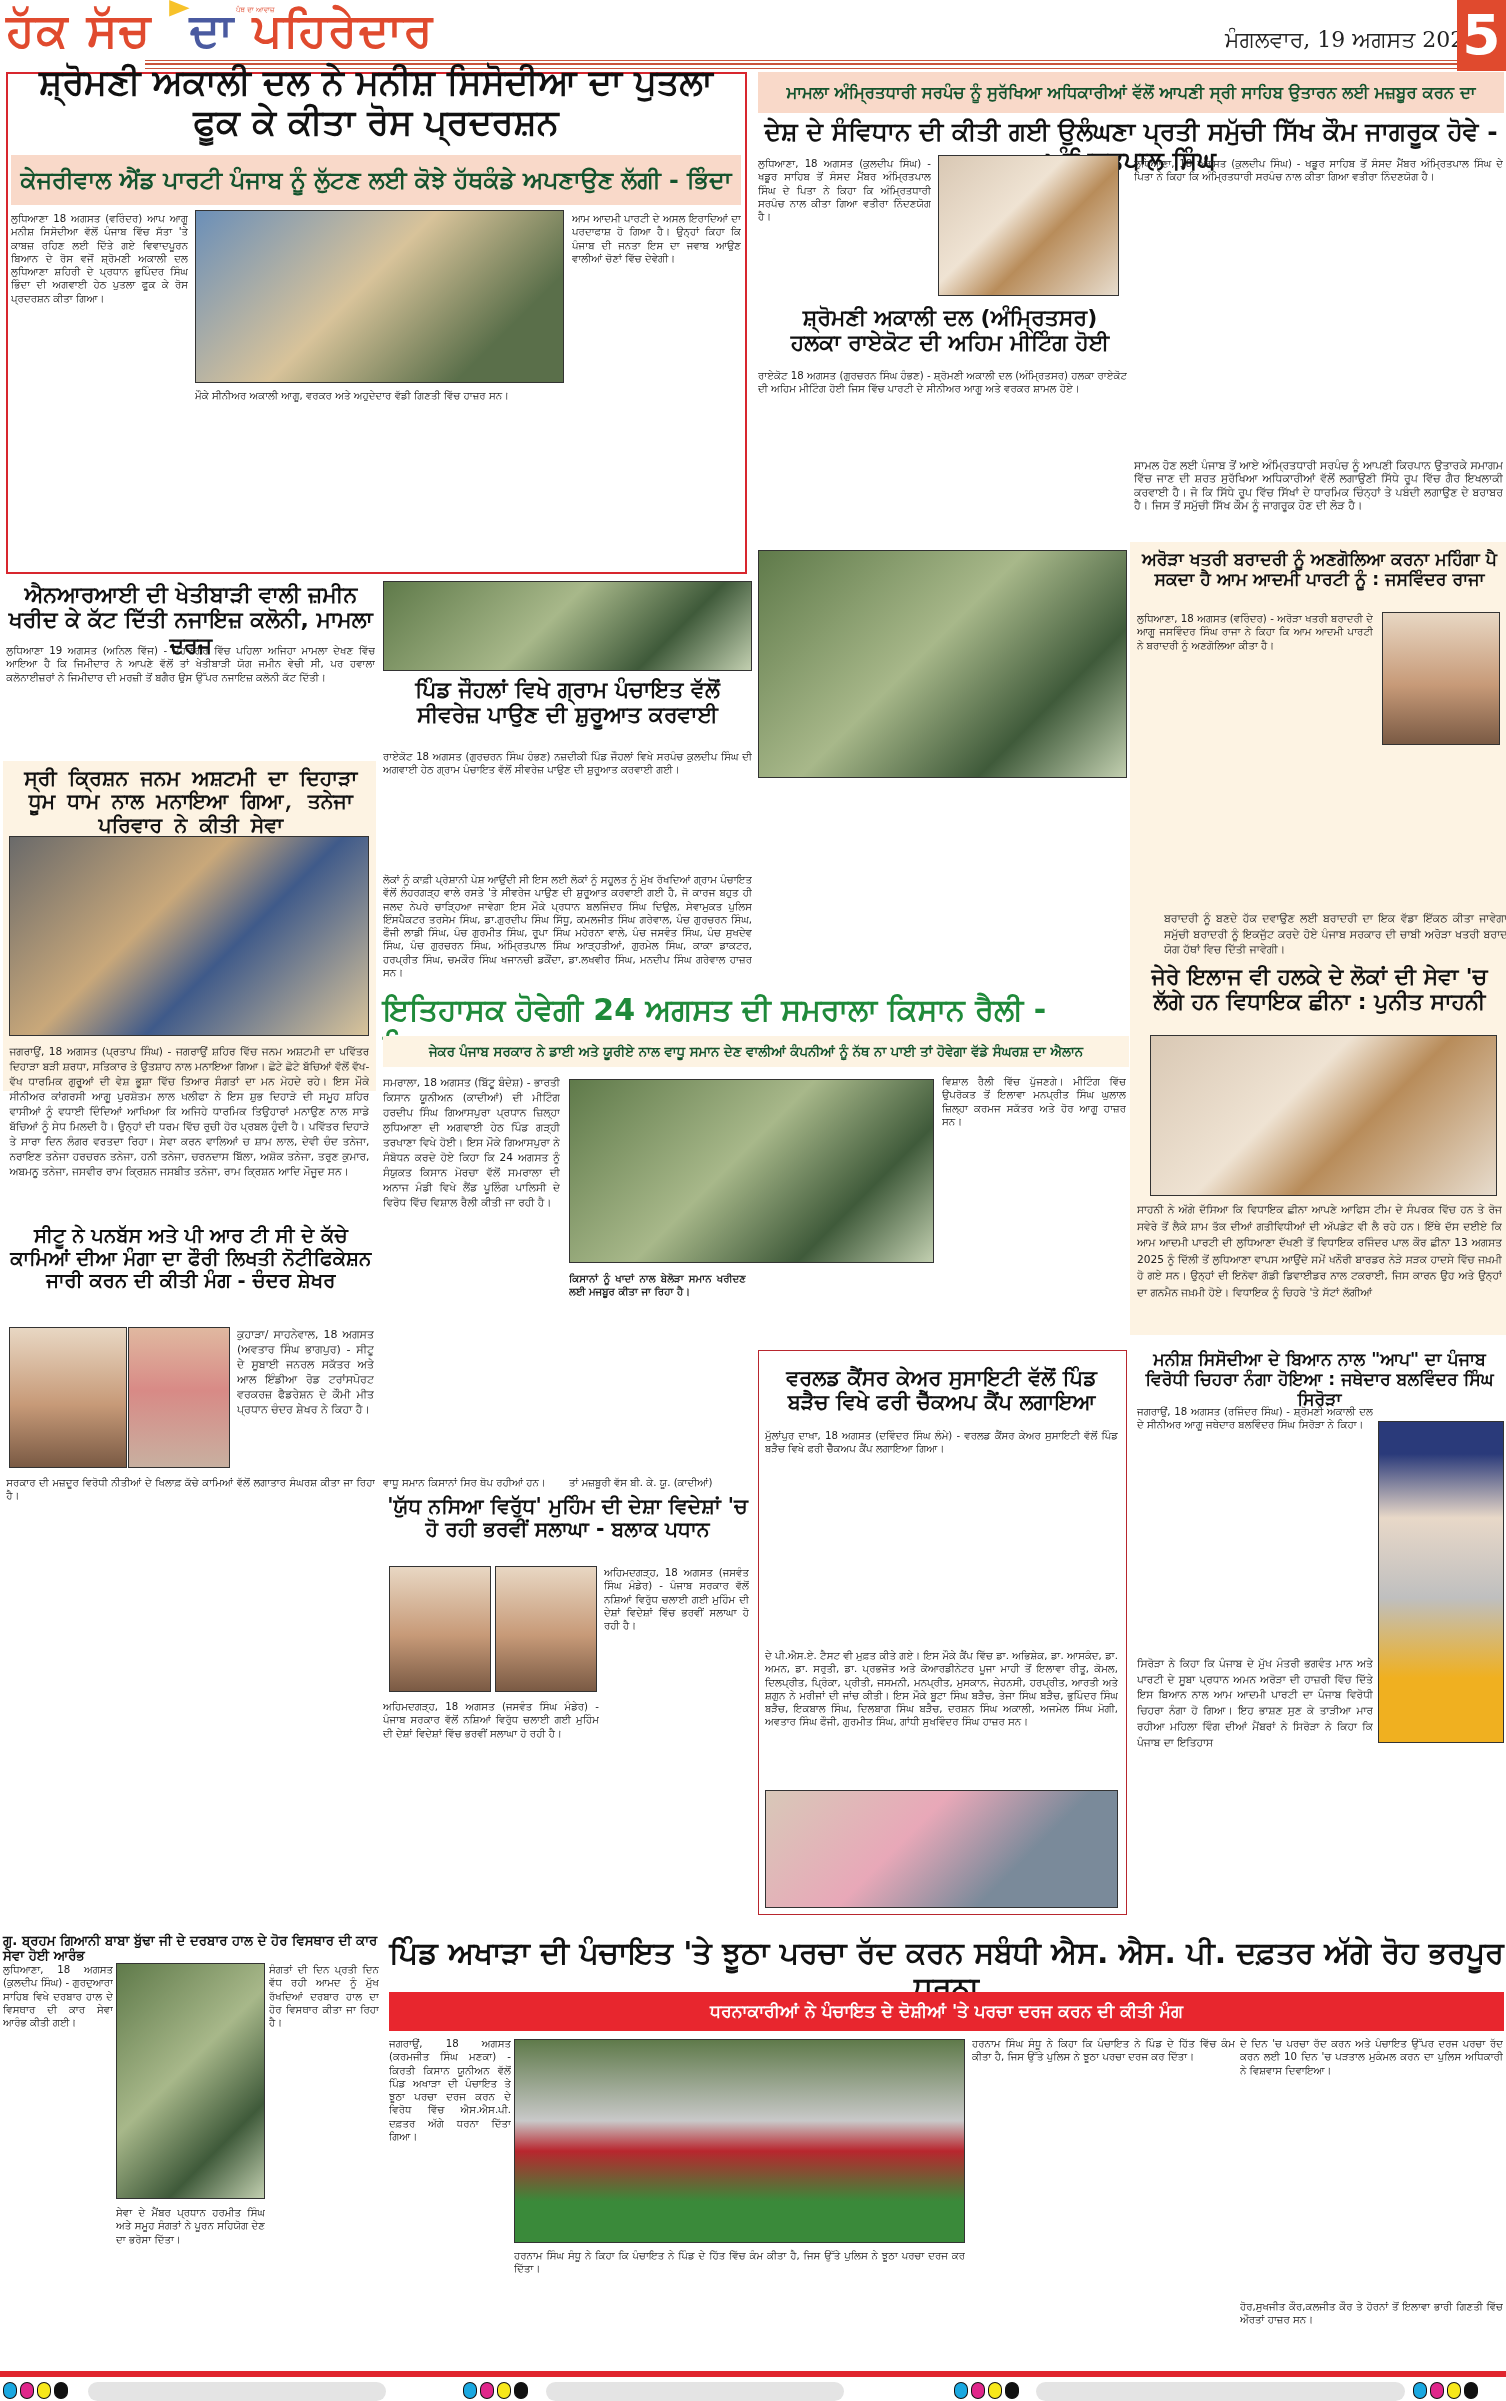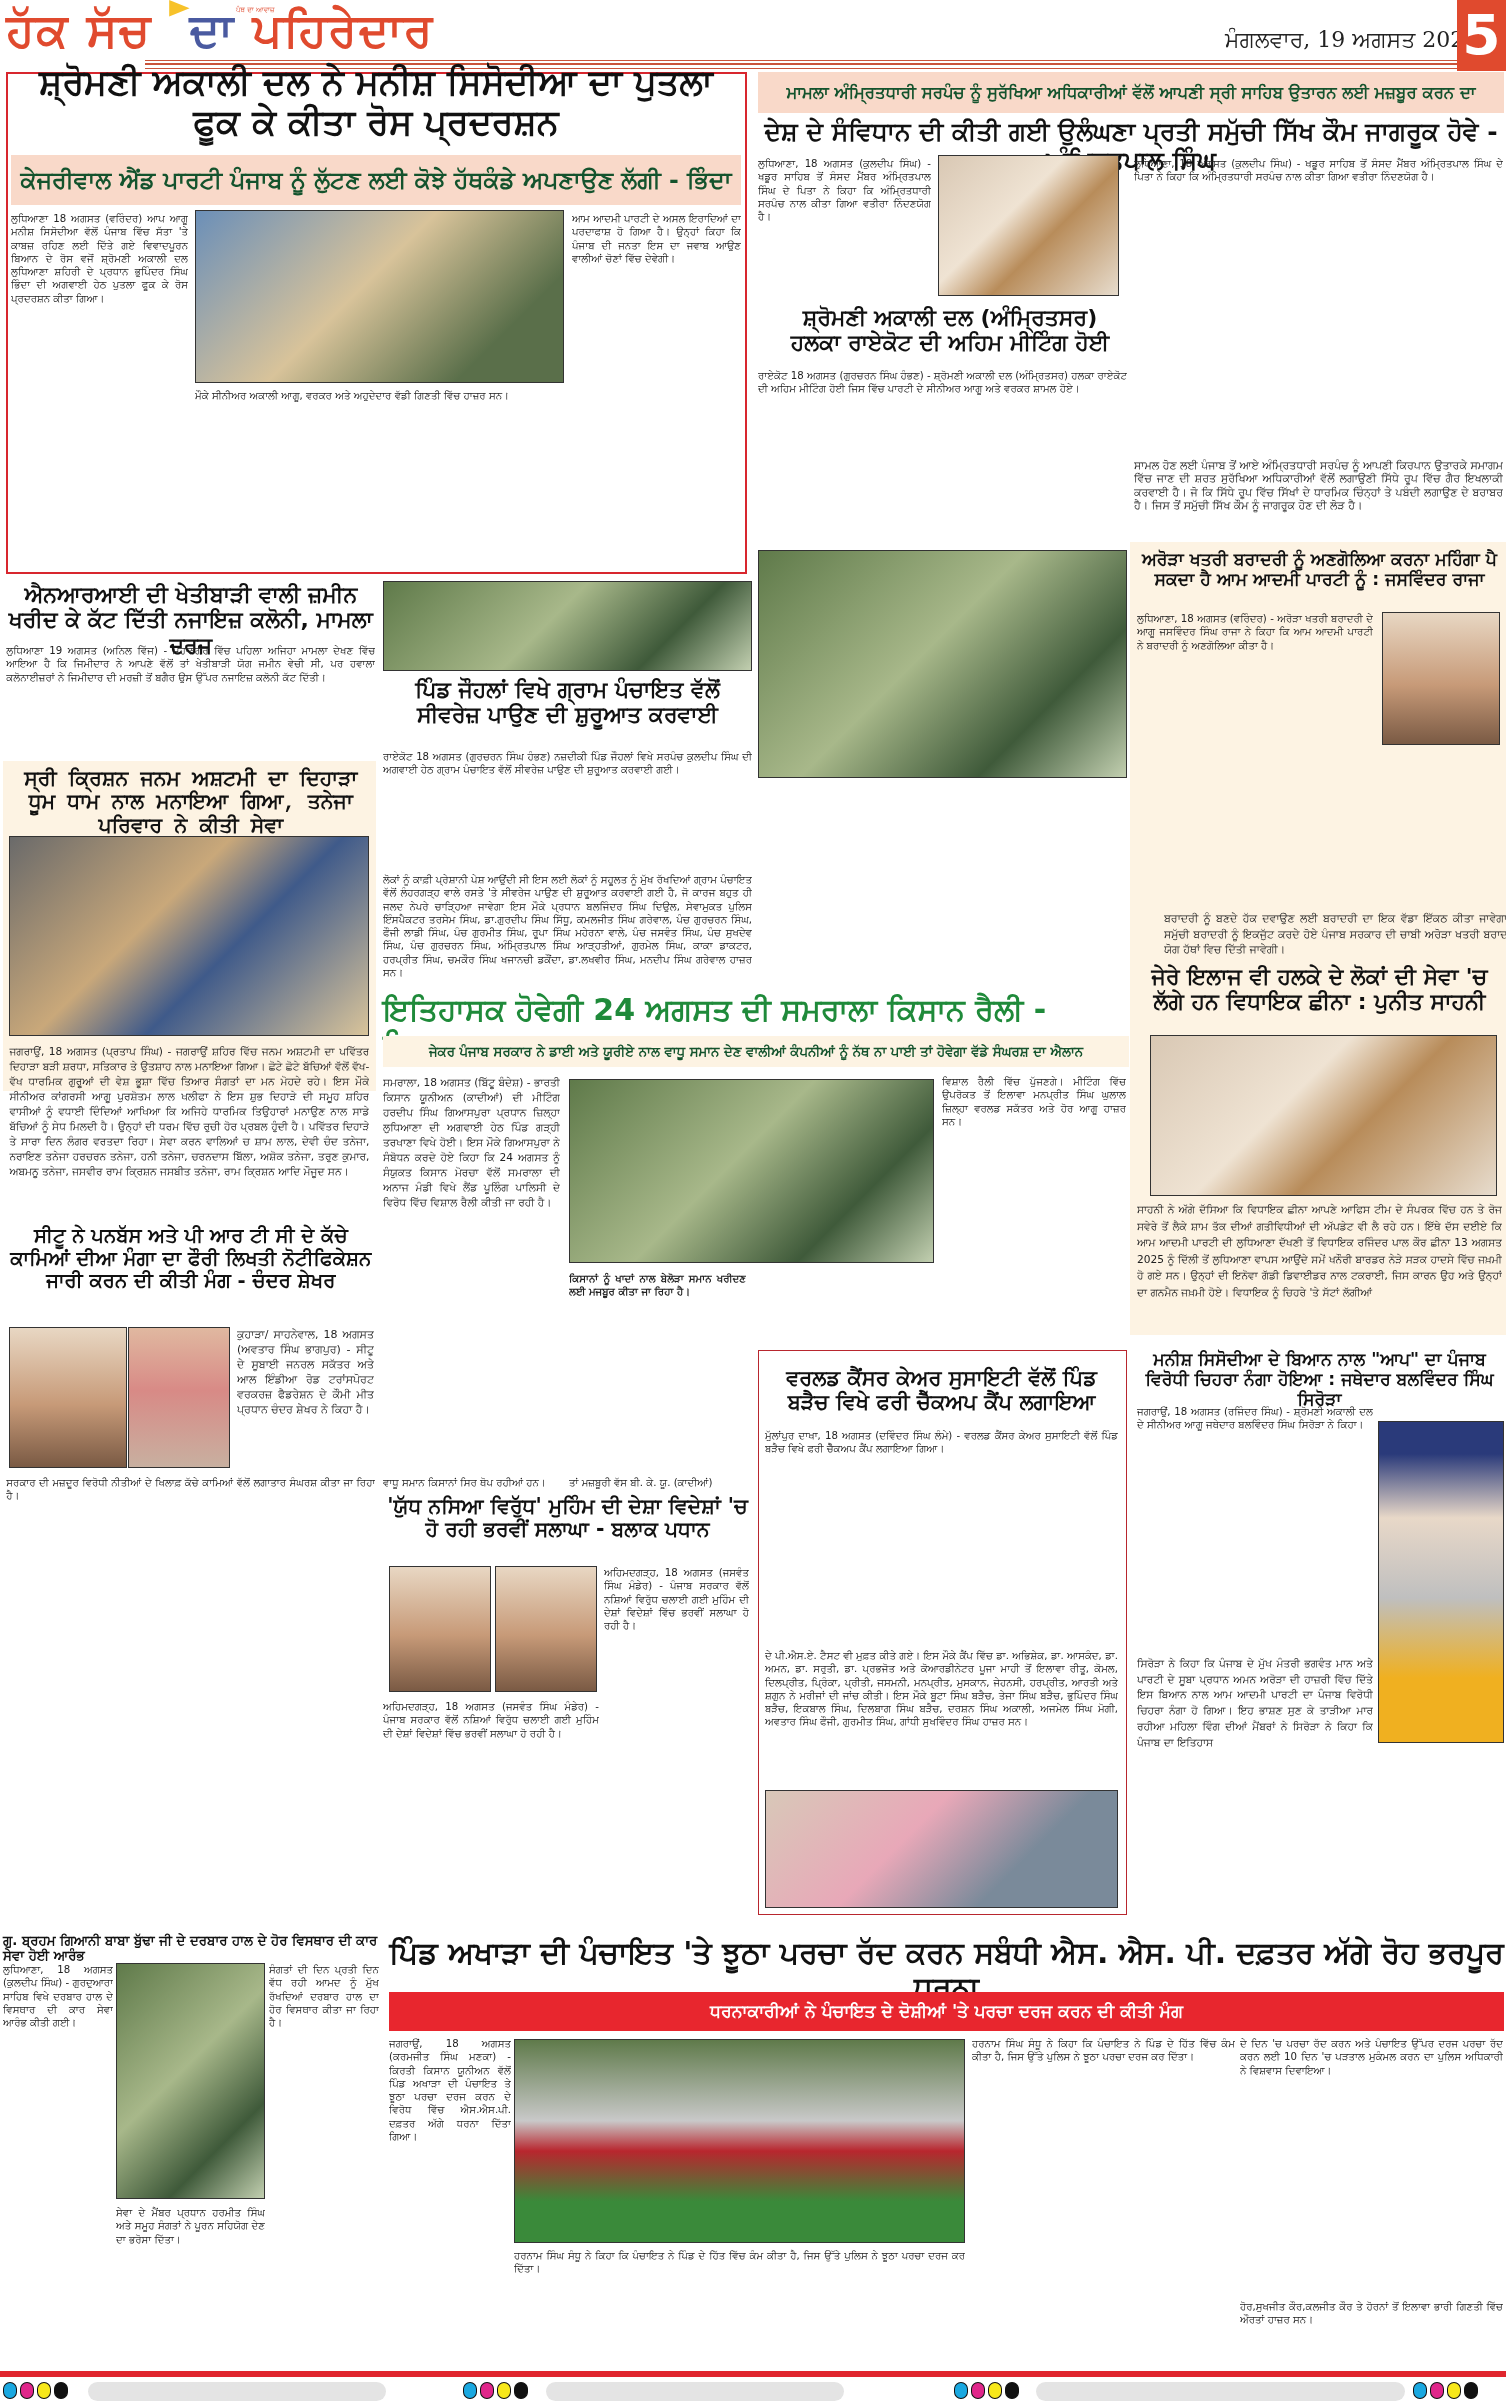--- a/index.html
+++ b/index.html
@@ -74,21 +74,21 @@
 <div class="abs h-big" style="left:383px;top:677px;width:369px;font-size:22px;">ਪਿੰਡ ਜੌਹਲਾਂ ਵਿਖੇ ਗ੍ਰਾਮ ਪੰਚਾਇਤ ਵੱਲੋਂ ਸੀਵਰੇਜ਼ ਪਾਉਣ ਦੀ ਸ਼ੁਰੂਆਤ ਕਰਵਾਈ</div>
 <div class="abs body-txt" style="left:383px;top:750px;width:369px;height:118px;">ਰਾਏਕੋਟ 18 ਅਗਸਤ (ਗੁਰਚਰਨ ਸਿੰਘ ਹੰਭਣ) ਨਜ਼ਦੀਕੀ ਪਿੰਡ ਜੌਹਲਾਂ ਵਿਖੇ ਸਰਪੰਚ ਕੁਲਦੀਪ ਸਿੰਘ ਦੀ ਅਗਵਾਈ ਹੇਠ ਗ੍ਰਾਮ ਪੰਚਾਇਤ ਵੱਲੋਂ ਸੀਵਰੇਜ਼ ਪਾਉਣ ਦੀ ਸ਼ੁਰੂਆਤ ਕਰਵਾਈ ਗਈ।</div>
 <div class="abs body-txt" style="left:383px;top:873px;width:369px;height:118px;">ਲੋਕਾਂ ਨੂੰ ਕਾਫ਼ੀ ਪ੍ਰੇਸ਼ਾਨੀ ਪੇਸ਼ ਆਉਂਦੀ ਸੀ ਇਸ ਲਈ ਲੋਕਾਂ ਨੂੰ ਸਹੂਲਤ ਨੂੰ ਮੁੱਖ ਰੱਖਦਿਆਂ ਗ੍ਰਾਮ ਪੰਚਾਇਤ ਵੱਲੋਂ ਲੰਹਰਗੜ੍ਹ ਵਾਲੇ ਰਸਤੇ 'ਤੇ ਸੀਵਰੇਜ ਪਾਉਣ ਦੀ ਸ਼ੁਰੂਆਤ ਕਰਵਾਈ ਗਈ ਹੈ, ਜੋ ਕਾਰਜ ਬਹੁਤ ਹੀ ਜਲਦ ਨੇਪਰੇ ਚਾੜ੍ਹਿਆ ਜਾਵੇਗਾ ਇਸ ਮੌਕੇ ਪ੍ਰਧਾਨ ਬਲਜਿੰਦਰ ਸਿੰਘ ਦਿਉਲ, ਸੇਵਾਮੁਕਤ ਪੁਲਿਸ ਇੰਸਪੈਕਟਰ ਤਰਸੇਮ ਸਿੰਘ, ਡਾ.ਗੁਰਦੀਪ ਸਿੰਘ ਸਿੱਧੂ, ਕਮਲਜੀਤ ਸਿੰਘ ਗਰੇਵਾਲ, ਪੰਚ ਗੁਰਚਰਨ ਸਿੰਘ, ਫੌਜੀ ਲਾਡੀ ਸਿੰਘ, ਪੰਚ ਗੁਰਮੀਤ ਸਿੰਘ, ਰੂਪਾ ਸਿੰਘ ਮਹੇਰਨਾ ਵਾਲੇ, ਪੰਚ ਜਸਵੰਤ ਸਿੰਘ, ਪੰਚ ਸੁਖਦੇਵ ਸਿੰਘ, ਪੰਚ ਗੁਰਚਰਨ ਸਿੰਘ, ਅੰਮ੍ਰਿਤਪਾਲ ਸਿੰਘ ਆੜ੍ਹਤੀਆਂ, ਗੁਰਮੇਲ ਸਿੰਘ, ਕਾਕਾ ਡਾਕਟਰ, ਹਰਪ੍ਰੀਤ ਸਿੰਘ, ਚਮਕੌਰ ਸਿੰਘ ਖਜਾਨਚੀ ਡਕੌਂਦਾ, ਡਾ.ਲਖਵੀਰ ਸਿੰਘ, ਮਨਦੀਪ ਸਿੰਘ ਗਰੇਵਾਲ ਹਾਜ਼ਰ ਸਨ।</div>
 <div class="abs photo green" style="left:758px;top:550px;width:369px;height:228px;"></div>
 
 <div class="abs h-big green-h" style="left:383px;top:993px;width:746px;font-size:30px;text-align:left;">ਇਤਿਹਾਸਕ ਹੋਵੇਗੀ 24 ਅਗਸਤ ਦੀ ਸਮਰਾਲਾ ਕਿਸਾਨ ਰੈਲੀ - ਗਿਆਸਪੁਰਾ</div>
 <div class="abs sub-band" style="left:383px;top:1036px;width:746px;height:31px;font-size:13.3px;line-height:31px;background:#fdf3e3;">ਜੇਕਰ ਪੰਜਾਬ ਸਰਕਾਰ ਨੇ ਡਾਈ ਅਤੇ ਯੂਰੀਏ ਨਾਲ ਵਾਧੂ ਸਮਾਨ ਦੇਣ ਵਾਲੀਆਂ ਕੰਪਨੀਆਂ ਨੂੰ ਨੱਥ ਨਾ ਪਾਈ ਤਾਂ ਹੋਵੇਗਾ ਵੱਡੇ ਸੰਘਰਸ਼ ਦਾ ਐਲਾਨ</div>
 <div class="abs body-txt" style="left:383px;top:1075px;width:177px;height:393px;font-size:10.6px;line-height:15px;">ਸਮਰਾਲਾ, 18 ਅਗਸਤ (ਬਿੱਟੂ ਬੰਦੇਸ਼) - ਭਾਰਤੀ ਕਿਸਾਨ ਯੂਨੀਅਨ (ਕਾਦੀਆਂ) ਦੀ ਮੀਟਿੰਗ ਹਰਦੀਪ ਸਿੰਘ ਗਿਆਸਪੁਰਾ ਪ੍ਰਧਾਨ ਜ਼ਿਲ੍ਹਾ ਲੁਧਿਆਣਾ ਦੀ ਅਗਵਾਈ ਹੇਠ ਪਿੰਡ ਗੜ੍ਹੀ ਤਰਖਾਣਾ ਵਿਖੇ ਹੋਈ। ਇਸ ਮੌਕੇ ਗਿਆਸਪੁਰਾ ਨੇ ਸੰਬੋਧਨ ਕਰਦੇ ਹੋਏ ਕਿਹਾ ਕਿ 24 ਅਗਸਤ ਨੂੰ ਸੰਯੁਕਤ ਕਿਸਾਨ ਮੋਰਚਾ ਵੱਲੋਂ ਸਮਰਾਲਾ ਦੀ ਅਨਾਜ ਮੰਡੀ ਵਿਖੇ ਲੈਂਡ ਪੂਲਿੰਗ ਪਾਲਿਸੀ ਦੇ ਵਿਰੋਧ ਵਿੱਚ ਵਿਸ਼ਾਲ ਰੈਲੀ ਕੀਤੀ ਜਾ ਰਹੀ ਹੈ।</div>
 <div class="abs photo green" style="left:569px;top:1079px;width:365px;height:184px;"></div>
 <div class="abs body-txt" style="left:569px;top:1272px;width:177px;height:196px;font-weight:bold;">ਕਿਸਾਨਾਂ ਨੂੰ ਖਾਦਾਂ ਨਾਲ ਬੇਲੋੜਾ ਸਮਾਨ ਖਰੀਦਣ ਲਈ ਮਜਬੂਰ ਕੀਤਾ ਜਾ ਰਿਹਾ ਹੈ।</div>
-<div class="abs body-txt" style="left:942px;top:1075px;width:184px;height:251px;">ਵਿਸ਼ਾਲ ਰੈਲੀ ਵਿੱਚ ਪੁੱਜਣਗੇ। ਮੀਟਿੰਗ ਵਿੱਚ ਉਪਰੋਕਤ ਤੋਂ ਇਲਾਵਾ ਮਨਪ੍ਰੀਤ ਸਿੰਘ ਘੁਲਾਲ ਜ਼ਿਲ੍ਹਾ ਵਰਲਡ ਸਕੱਤਰ ਅਤੇ ਹੋਰ ਆਗੂ ਹਾਜ਼ਰ ਸਨ।</div>
+<div class="abs body-txt" style="left:942px;top:1075px;width:184px;height:251px;">ਵਿਸ਼ਾਲ ਰੈਲੀ ਵਿੱਚ ਪੁੱਜਣਗੇ। ਮੀਟਿੰਗ ਵਿੱਚ ਉਪਰੋਕਤ ਤੋਂ ਇਲਾਵਾ ਮਨਪ੍ਰੀਤ ਸਿੰਘ ਘੁਲਾਲ ਜ਼ਿਲ੍ਹਾ ਕਰਮਜ ਸਕੱਤਰ ਅਤੇ ਹੋਰ ਆਗੂ ਹਾਜ਼ਰ ਸਨ।</div>
 <div class="abs body-txt" style="left:383px;top:1476px;width:177px;height:15.7px;">ਵਾਧੂ ਸਮਾਨ ਕਿਸਾਨਾਂ ਸਿਰ ਥੋਪ ਰਹੀਆਂ ਹਨ।</div>
 <div class="abs body-txt" style="left:569px;top:1476px;width:177px;height:15.7px;">ਤਾਂ ਮਜ਼ਬੂਰੀ ਵੱਸ ਬੀ. ਕੇ. ਯੂ. (ਕਾਦੀਆਂ)</div>
 
 <div class="abs h-big" style="left:383px;top:1495px;width:369px;font-size:20.4px;">'ਯੁੱਧ ਨਸਿਆ ਵਿਰੁੱਧ' ਮੁਹਿੰਮ ਦੀ ਦੇਸ਼ਾ ਵਿਦੇਸ਼ਾਂ 'ਚ ਹੋ ਰਹੀ ਭਰਵੀਂ ਸਲਾਘਾ - ਬਲਾਕ ਪਧਾਨ</div>
 <div class="abs photo portrait" style="left:389px;top:1566px;width:102px;height:126px;"></div>
 <div class="abs photo portrait" style="left:495px;top:1566px;width:102px;height:126px;"></div>
 <div class="abs body-txt" style="left:604px;top:1566px;width:145px;height:345px;">ਅਹਿਮਦਗੜ੍ਹ, 18 ਅਗਸਤ (ਜਸਵੰਤ ਸਿੰਘ ਮੰਡੇਰ) - ਪੰਜਾਬ ਸਰਕਾਰ ਵੱਲੋਂ ਨਸ਼ਿਆਂ ਵਿਰੁੱਧ ਚਲਾਈ ਗਈ ਮੁਹਿੰਮ ਦੀ ਦੇਸ਼ਾਂ ਵਿਦੇਸ਼ਾਂ ਵਿੱਚ ਭਰਵੀਂ ਸਲਾਘਾ ਹੋ ਰਹੀ ਹੈ।</div>
 <div class="abs body-txt" style="left:383px;top:1700px;width:216px;height:212px;">ਅਹਿਮਦਗੜ੍ਹ, 18 ਅਗਸਤ (ਜਸਵੰਤ ਸਿੰਘ ਮੰਡੇਰ) - ਪੰਜਾਬ ਸਰਕਾਰ ਵੱਲੋਂ ਨਸ਼ਿਆਂ ਵਿਰੁੱਧ ਚਲਾਈ ਗਈ ਮੁਹਿੰਮ ਦੀ ਦੇਸ਼ਾਂ ਵਿਦੇਸ਼ਾਂ ਵਿੱਚ ਭਰਵੀਂ ਸਲਾਘਾ ਹੋ ਰਹੀ ਹੈ।</div>
 
 <div class="abs h-big" style="left:6.3px;top:1225px;width:369px;font-size:19.6px;">ਸੀਟੂ ਨੇ ਪਨਬੱਸ ਅਤੇ ਪੀ ਆਰ ਟੀ ਸੀ ਦੇ ਕੱਚੇ ਕਾਮਿਆਂ ਦੀਆ ਮੰਗਾ ਦਾ ਫੌਰੀ ਲਿਖਤੀ ਨੋਟੀਫਿਕੇਸ਼ਨ ਜਾਰੀ ਕਰਨ ਦੀ ਕੀਤੀ ਮੰਗ - ਚੰਦਰ ਸ਼ੇਖਰ</div>

